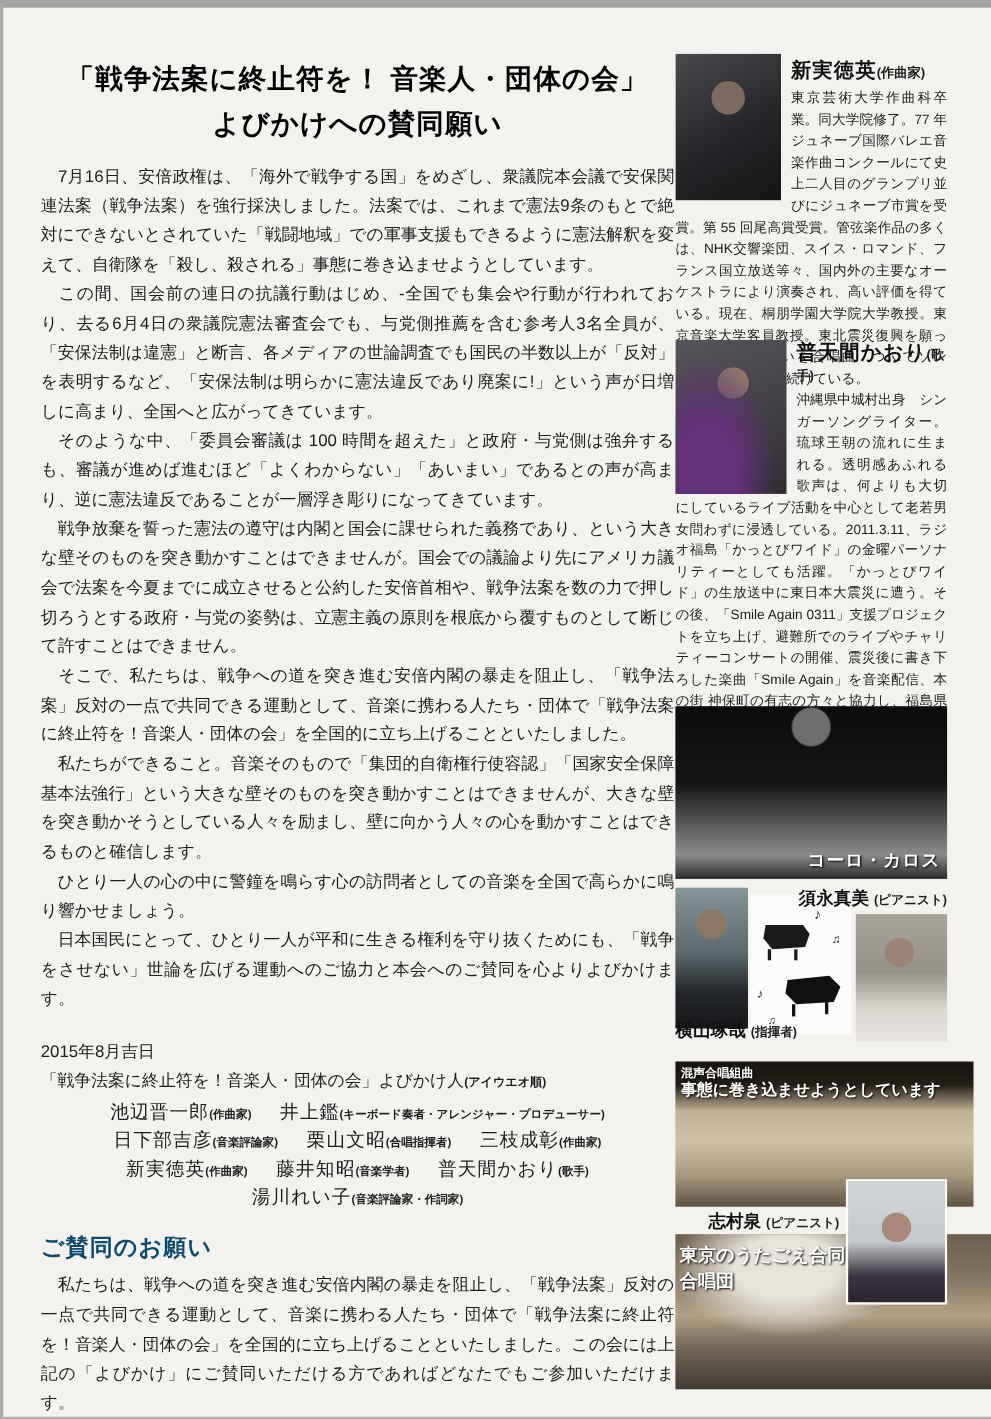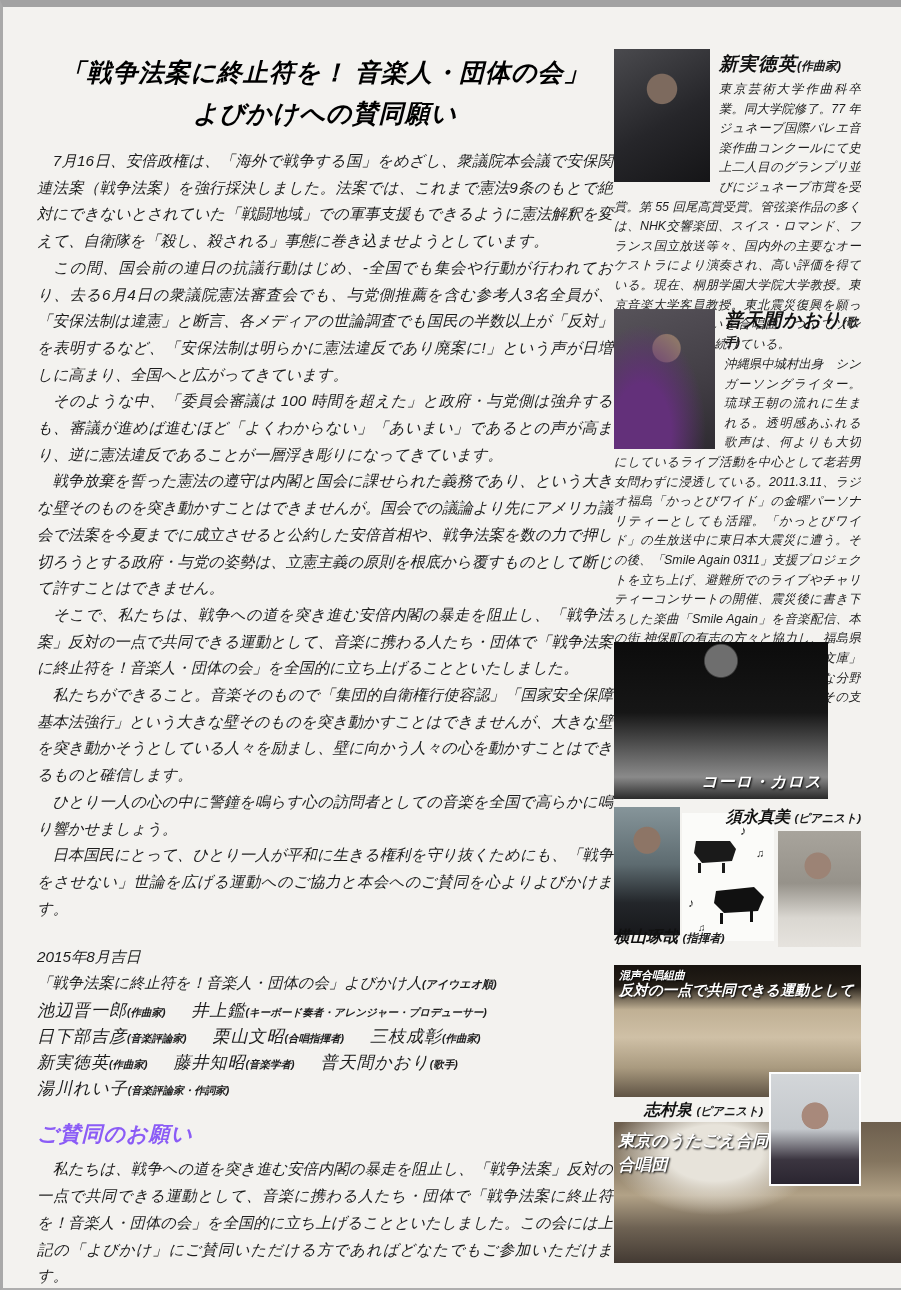--- a/index.html
+++ b/index.html
@@ -1,52 +1,52 @@
 <!DOCTYPE html>
 <html><head>
 <meta charset="utf-8">
 <style>
   html,body{margin:0;padding:0;}
   body{width:901px;height:1290px;background:#fff;font-family:"Liberation Sans",sans-serif;}
   #page{position:relative;width:901px;height:1290px;background:#f3f2ef;color:#1c1c1c;overflow:hidden;
-        border-top:7px solid #a2a2a2;border-left:3px solid #a9a9a9;border-bottom:2px solid #aeaeae;box-sizing:border-box;font-style:italic;}
+        border-top:7px solid #a2a2a2;border-left:3px solid #a9a9a9;border-bottom:2px solid #aeaeae;box-sizing:border-box;}
   
   #leftcol{position:absolute;left:34px;top:45px;width:576px;}
   h1.title{margin:0 0 14px 0;text-align:center;font-family:"Liberation Serif",serif;
            font-size:25px;font-weight:bold;line-height:41px;letter-spacing:1px;color:#000;}
   p.body{margin:0;font-size:15.3px;line-height:26.7px;text-align:justify;}
   .dateline{margin-top:22px;font-size:15.3px;line-height:26px;}
   .yobikake{font-size:15.3px;line-height:26px;}
   .yobikake small{font-size:11px;font-weight:bold;}
-  .callers{display:flex;flex-wrap:wrap;column-gap:26px;row-gap:3px;margin-top:2px;align-items:baseline;}
+  .callers{display:flex;flex-wrap:wrap;column-gap:26px;row-gap:3px;margin-top:2px;align-items:baseline;justify-content:center;}
   .caller b{font-size:17px;font-weight:normal;font-family:"Liberation Serif",serif;letter-spacing:1px;}
   .caller small{font-size:10.5px;font-weight:bold;}
-  h2.sando{margin:20px 0 8px 0;font-size:21px;font-weight:bold;letter-spacing:1px;color:#8b5cf6;}
+  h2.sando{margin:20px 0 8px 0;font-size:21px;font-weight:bold;letter-spacing:1px;color:#0c4a6e;}
   
   #rightcol{position:absolute;left:611px;top:30px;width:247px;height:1240px;}
   .person{overflow:hidden;}
   .pname{font-family:"Liberation Serif",serif;font-weight:bold;font-size:18.5px;color:#111;letter-spacing:1px;}
   .prole{font-size:12px;font-weight:bold;}
   .bio{font-size:12.4px;line-height:19.6px;text-align:justify;margin-top:4px;}
   .photo{float:left;margin:4px 9px 2px 0;}
   .ph{position:relative;}
   .cap{position:absolute;color:#fff;font-weight:bold;text-shadow:1px 1px 2px #000;}
   .lbl-name{font-family:"Liberation Serif",serif;font-weight:bold;font-size:16px;color:#111;}
   .lbl-role{font-size:11.5px;font-weight:bold;}
   
   .p-niimi{width:96px;height:133px;background:
       radial-gradient(circle at 50% 30%,#7d6a5e 14%,rgba(0,0,0,0) 15%),
       linear-gradient(150deg,#4a4a4e 0%,#26262a 55%,#151517 100%);}
   .p-futenma{width:101px;height:140px;background:
       radial-gradient(ellipse at 28% 88%,#63307a 28%,rgba(0,0,0,0) 62%),
       radial-gradient(circle at 52% 28%,#8d7669 12%,rgba(0,0,0,0) 13%),
       linear-gradient(160deg,#57535a 0%,#413d44 60%,#2e2b31 100%);}
-  .p-coro{width:198px;height:157px;background:
+  .p-coro{width:247px;height:157px;background:
       radial-gradient(circle at 50% 12%,#6e6e6e 9%,rgba(0,0,0,0) 10%),
-      linear-gradient(180deg,#0c0c0c 0%,#161616 45%,#5d5d5d 70%,#8a8a8a 86%,#2a2a2a 100%); padding-left: 16px;}
+      linear-gradient(180deg,#0c0c0c 0%,#161616 45%,#5d5d5d 70%,#8a8a8a 86%,#2a2a2a 100%);}
   .p-yokoyama{width:66px;height:128px;background:
       radial-gradient(circle at 50% 26%,#8d7566 13%,rgba(0,0,0,0) 14%),
       linear-gradient(180deg,#86959a 0%,#5d6b70 45%,#23262a 75%,#17181b 100%);}
   .p-piano{width:92px;height:128px;background:#fbfbf9;}
   .p-sunaga{width:83px;height:116px;background:
       radial-gradient(circle at 48% 30%,#9c8375 14%,rgba(0,0,0,0) 15%),
       linear-gradient(180deg,#a8a49c 0%,#96928a 45%,#dad7d1 75%,#e6e3de 100%);}
   .p-akuma{width:247px;height:132px;background:
       linear-gradient(180deg,#17130f 0%,#241e17 16%,#c0b094 34%,#cfc0a6 55%,#a99a7f 78%,#5f5344 100%);}
   .p-shimura{width:92px;height:114px;background:
@@ -141,23 +141,23 @@
         <span class="lbl-name">須永真美</span>
         <span class="lbl-role">(ピアニスト)</span>
       </div>
       <div class="abs p-sunaga" style="left:164px;top:26px;"></div>
       <div class="abs" style="left:0;top:122px;white-space:nowrap;">
         <span class="lbl-name">横山琢哉</span>
         <span class="lbl-role">(指揮者)</span>
       </div>
     </div>
 
-    <div class="ph abs p-akuma" style="left:0;top:928px;">
+    <div class="ph abs p-akuma" style="left:0;top:928px;padding-left:24px;">
       <div class="cap" style="left:5px;top:3px;font-size:11px;">混声合唱組曲</div>
-      <div class="cap" style="left:5px;top:16px;font-size:14.5px;">反対の一点で共同できる運動として</div>
+      <div class="cap" style="left:5px;top:16px;font-size:14.5px;">事態に巻き込ませようとしています</div>
     </div>
 
     <div class="abs" style="left:30px;top:1063px;white-space:nowrap;z-index:3;">
       <span class="lbl-name">志村泉</span>
       <span class="lbl-role">(ピアニスト)</span>
     </div>
     <div class="abs p-shimura" style="left:155px;top:1035px;z-index:4;"></div>
 
     <div class="ph abs p-tokyo" style="left:0;top:1085px;z-index:2;">
       <div class="cap" style="left:4px;top:8px;font-size:16.5px;">東京のうたごえ合同</div>

